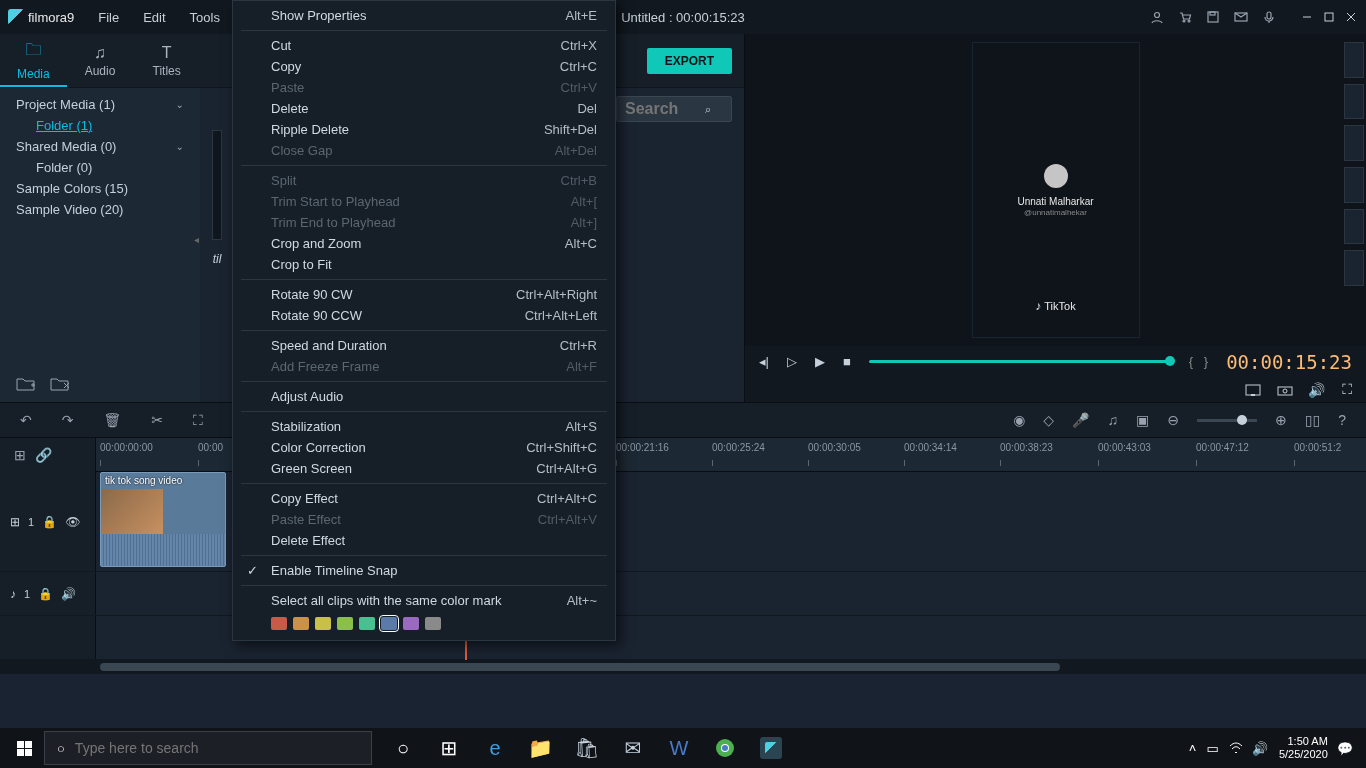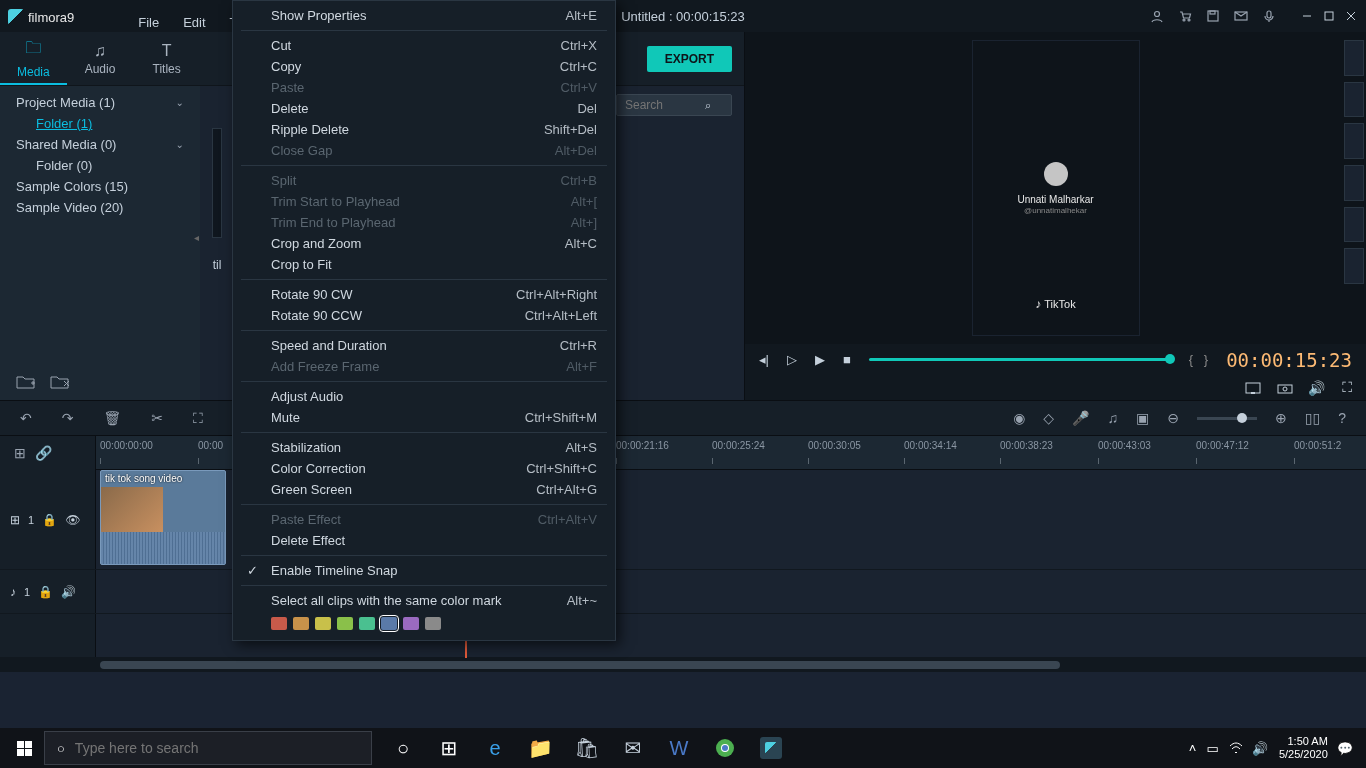--- a/index.html
+++ b/index.html
@@ -1,19 +1,19 @@
 <!DOCTYPE html>
 <html><head>
 <meta charset="utf-8">
 <style>
 * { margin: 0; padding: 0; box-sizing: border-box; font-family: "Segoe UI", Arial, sans-serif; }
 body { background: #1a2332; color: #c5d0db; width: 1366px; height: 768px; overflow: hidden; position: relative; font-size: 13px; }
 
 
-.titlebar { height: 32px; background: #11181f; display: flex; align-items: flex-start; padding: 9px 8px; position: relative; gap: 40px; }
+.titlebar { height: 32px; background: #11181f; display: flex; align-items: center; padding: 17px 8px; position: relative; }
 .logo { display: flex; align-items: center; gap: 4px; margin-right: 12px; }
 .logo-icon { width: 16px; height: 16px; border-radius: 3px; background: linear-gradient(135deg, #4dd0e1 50%, transparent 50%); }
 .logo-text { font-size: 13px; color: #e8e8e8; font-weight: 500; }
 .menubar { display: flex; gap: 0; }
 .menubar-item { padding: 6px 12px; cursor: pointer; color: #c5d0db; }
 .title-center { position: absolute; left: 50%; transform: translateX(-50%); color: #c5d0db; font-size: 13px; }
 .title-right { margin-left: auto; display: flex; align-items: center; gap: 14px; }
 .title-icon { width: 14px; height: 14px; display: flex; align-items: center; justify-content: center; color: #99a3b0; cursor: pointer; }
 .win-controls { display: flex; gap: 8px; margin-left: 10px; }
 
@@ -30,24 +30,24 @@
 .tree-item.selected { color: #0bbde0; text-decoration: underline; }
 .chev { font-size: 10px; color: #99a3b0; }
 .panel-footer { margin-top: auto; display: flex; gap: 14px; padding: 10px 16px; }
 
 
 .center-panel { width: 544px; background: #1a2330; position: relative; }
 .center-top { height: 54px; background: #161f28; display: flex; align-items: center; justify-content: flex-end; padding: 0 12px; gap: 10px; border-bottom: 1px solid #0f151b;}
 .export-btn { background: #10c8b8; color: #0e1419; border: none; padding: 6px 18px; font-weight: 600; font-size: 12px; cursor: pointer; border-radius: 2px;}
 .search-wrap { display: flex; align-items: center; padding: 8px 12px; justify-content: flex-end; }
 .search-box { background: #2a3642; border: 1px solid #3a4652; border-radius: 2px; display: flex; align-items: center; padding: 3px 8px; width: 116px; }
-.search-box input { background: transparent; border: none; color: #c5d0db; outline: none; width: 80px; font-size: 12px; }
+.search-box input { background: transparent; border: none; color: #c5d0db; outline: none; width: 80px; font-size: 16px; font-weight: bold; }
 .thumb-area { position: absolute; top: 96px; left: 12px; display: flex; flex-direction: column; align-items: center; }
 .thumb { width: 10px; height: 110px; background: #0f161e; border: 1px solid #2a3642; }
-.thumb-label { font-size: 12px; margin-top: 20px; color: #c5d0db; }
+.thumb-label { font-size: 12px; margin-top: 12px; color: #c5d0db; font-style: italic; }
 .collapse-handle { position: absolute; left: -6px; top: 200px; color: #666; font-size: 10px; }
 
 
 .preview-panel { flex: 1; background: #11181f; position: relative; display: flex; flex-direction: column; border-left: 1px solid #0a0e13;}
 .preview-stage { flex: 1; background: #0e141a; display: flex; align-items: center; justify-content: center; position: relative; padding: 8px; }
 .phone-frame { width: 168px; height: 296px; background: #0e141a; border: 1px solid #1a2330; display: flex; flex-direction: column; align-items: center; justify-content: center; position: relative;}
 .avatar { width: 24px; height: 24px; border-radius: 50%; background: #c5c5c5; margin-bottom: 8px; }
 .avatar-name { font-size: 10px; color: #e8e8e8; }
 .avatar-handle { font-size: 8px; color: #888; margin-top: 1px;}
 .tiktok-brand { position: absolute; bottom: 24px; font-size: 11px; color: #e8e8e8; display:flex; align-items:center; gap:3px;}
@@ -444,38 +444,38 @@
     </div>
   <div class="cm-item disabled">
       <span>Add Freeze Frame</span>
       <span class="cm-shortcut">Alt+F</span>
     </div>
   <div class="cm-sep"></div>
   <div class="cm-item">
       <span>Adjust Audio</span>
       <span class="cm-shortcut"></span>
     </div>
-  <div class="cm-item">
-      <span>Mute</span>
-      <span class="cm-shortcut">Ctrl+Shift+M</span>
-    </div>
   <div class="cm-sep"></div>
   <div class="cm-item">
       <span>Stabilization</span>
       <span class="cm-shortcut">Alt+S</span>
     </div>
   <div class="cm-item">
       <span>Color Correction</span>
       <span class="cm-shortcut">Ctrl+Shift+C</span>
     </div>
   <div class="cm-item">
       <span>Green Screen</span>
       <span class="cm-shortcut">Ctrl+Alt+G</span>
     </div>
   <div class="cm-sep"></div>
+  <div class="cm-item">
+      <span>Copy Effect</span>
+      <span class="cm-shortcut">Ctrl+Alt+C</span>
+    </div>
   <div class="cm-item disabled">
       <span>Paste Effect</span>
       <span class="cm-shortcut">Ctrl+Alt+V</span>
     </div>
   <div class="cm-item">
       <span>Delete Effect</span>
       <span class="cm-shortcut"></span>
     </div>
   <div class="cm-sep"></div>
   <div class="cm-item">

